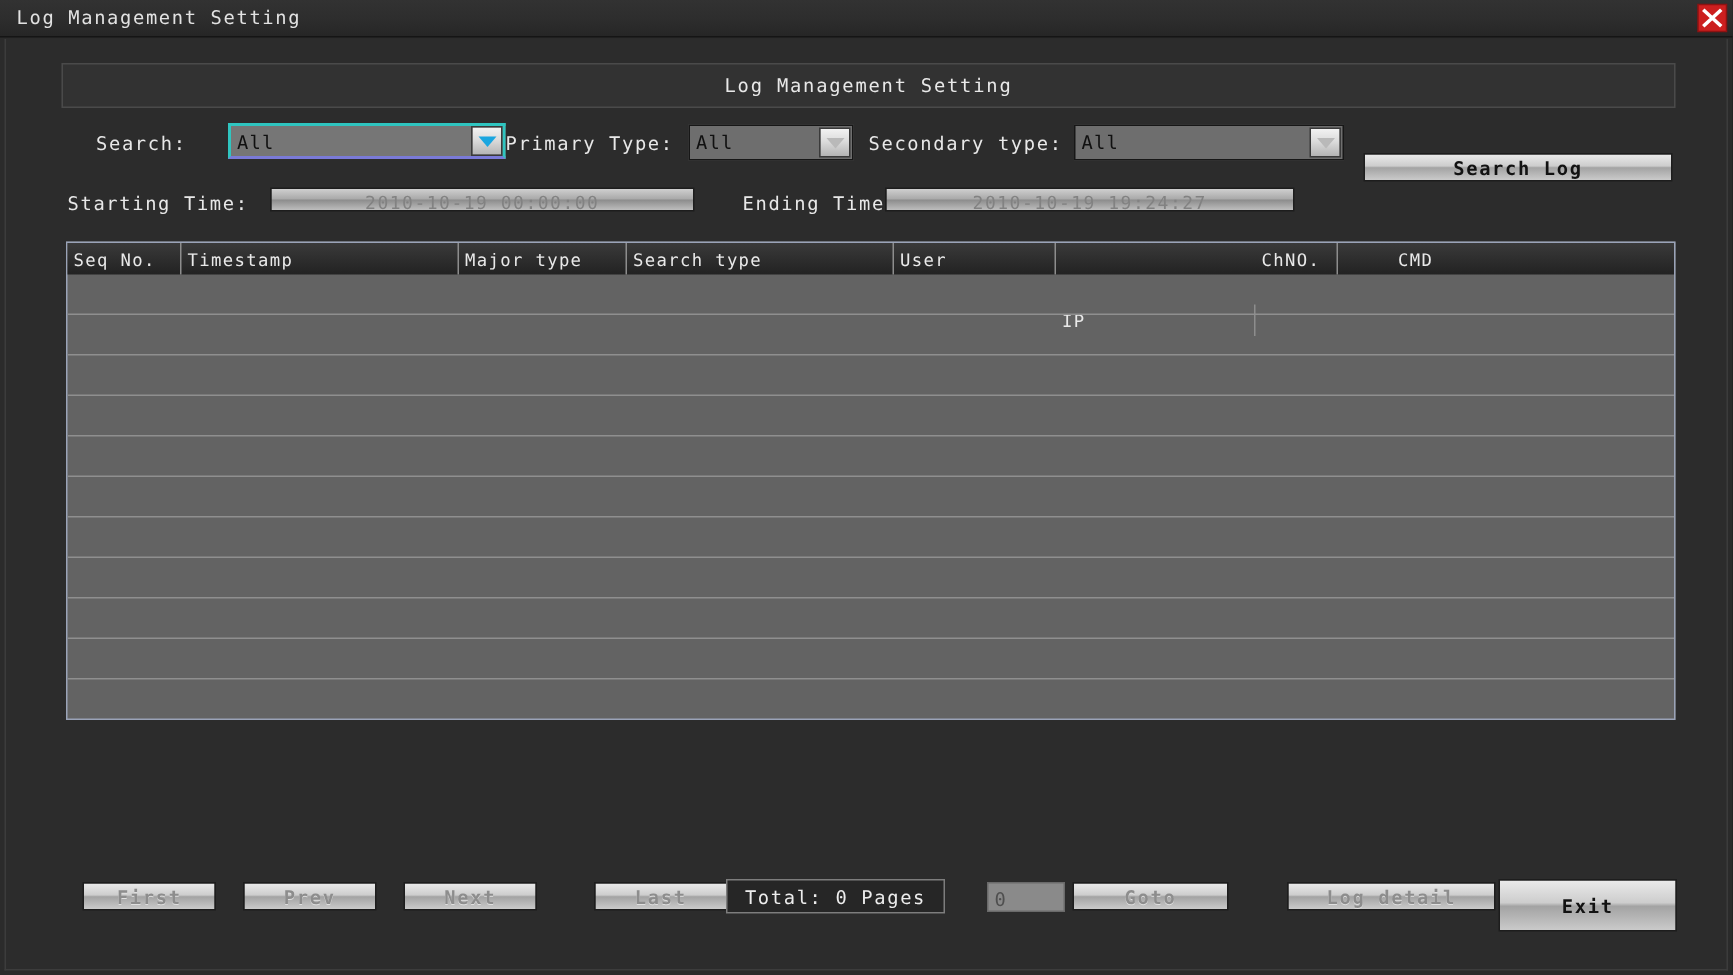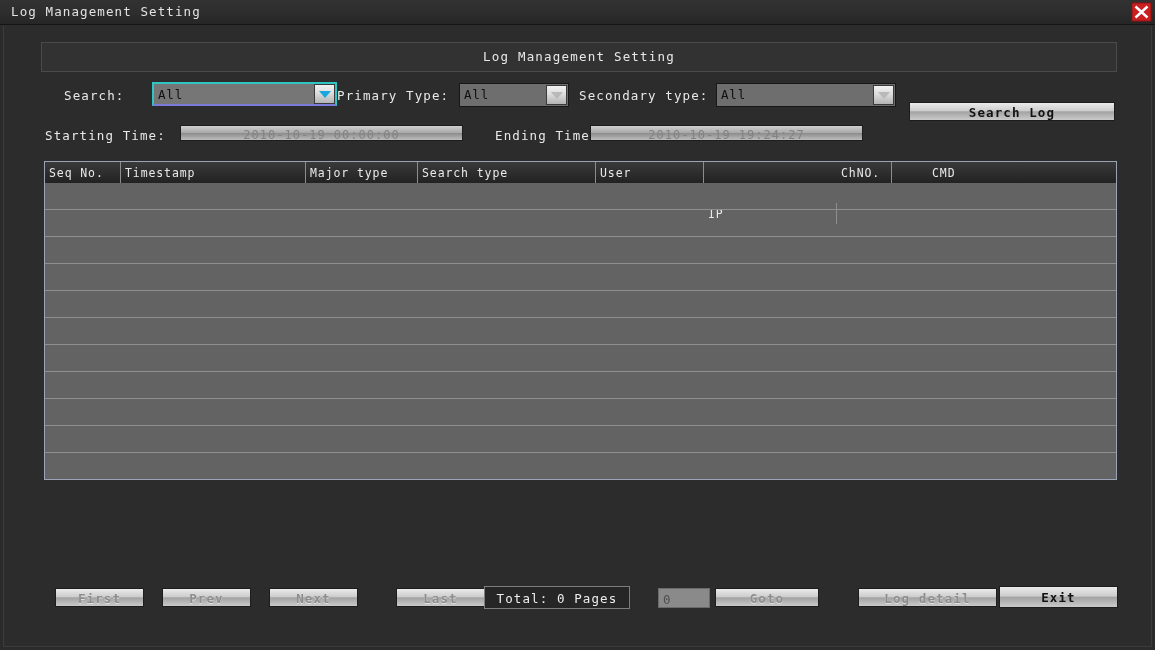--- a/index.html
+++ b/index.html
@@ -360,18 +360,18 @@
     </div>
 
     <div class="btn disabled" style="left:711px; top:562px; width:104px; height:19px;">
       <span>Goto</span>
     </div>
 
     <div class="btn disabled" style="left:854px; top:562px; width:139px; height:19px;">
       <span>Log detail</span>
     </div>
 
-    <div class="btn" style="left:995px; top:560px; width:119px; height:22px;">
+    <div class="btn" style="left:995px; top:560px; width:119px; height:35px;">
       <span>Exit</span>
     </div>
 
   </div>
 </div>
 
 </body></html>

